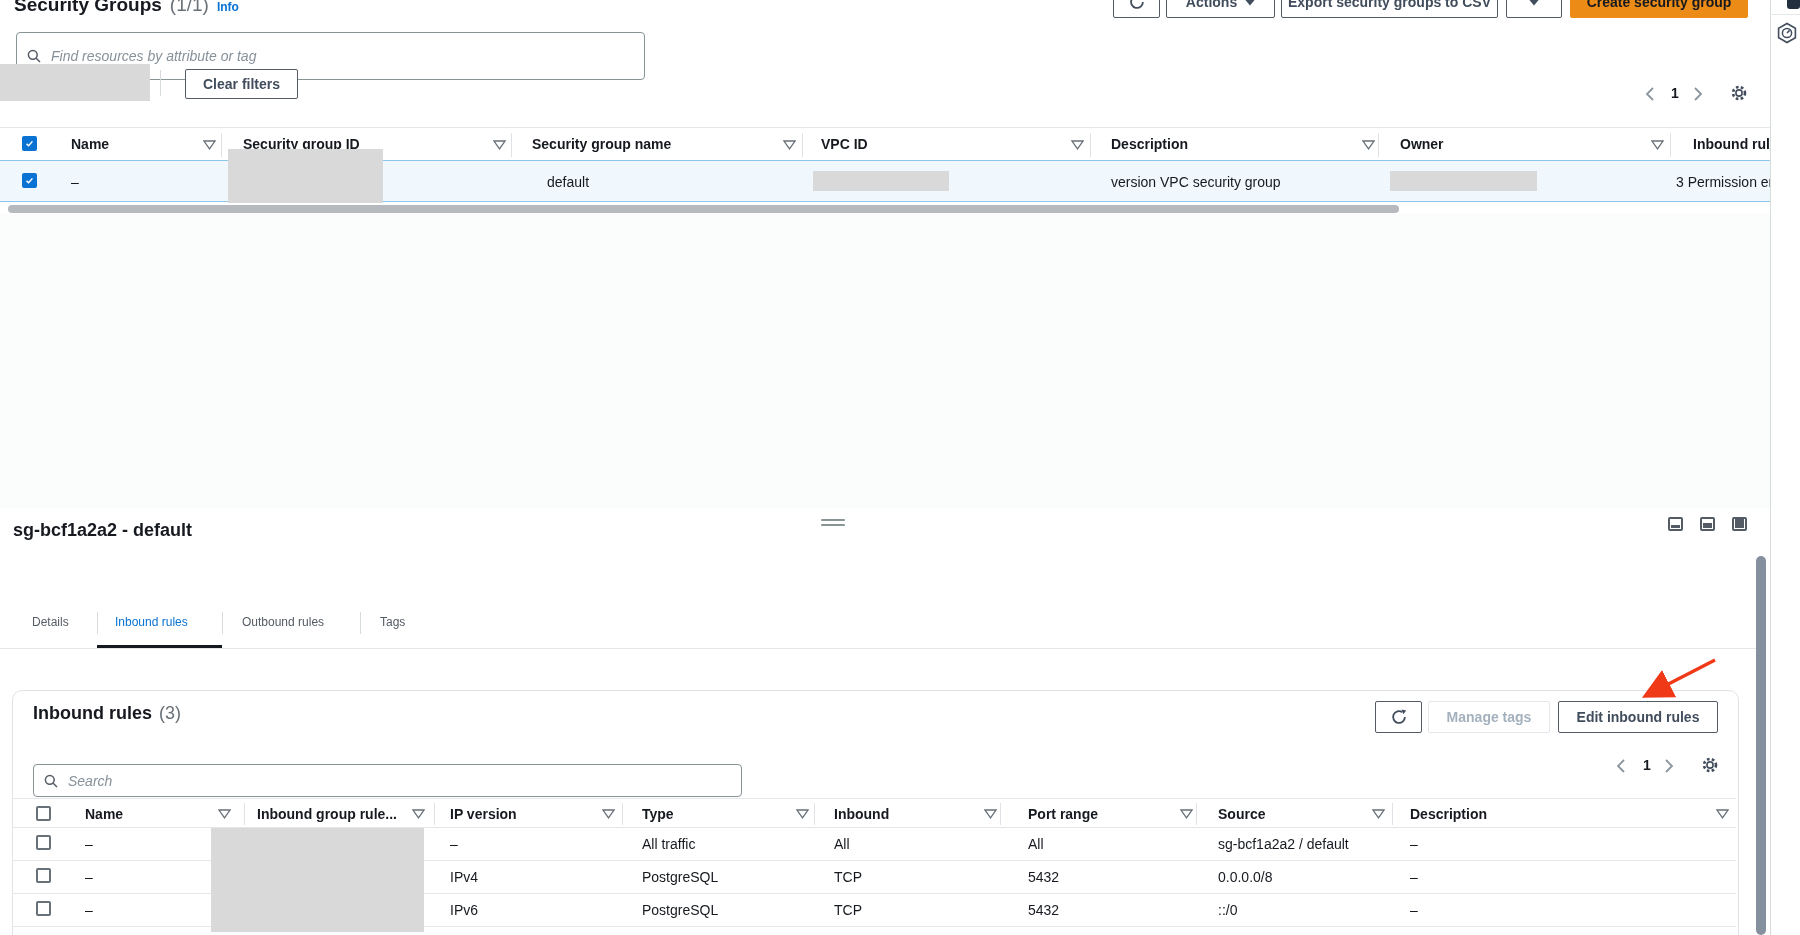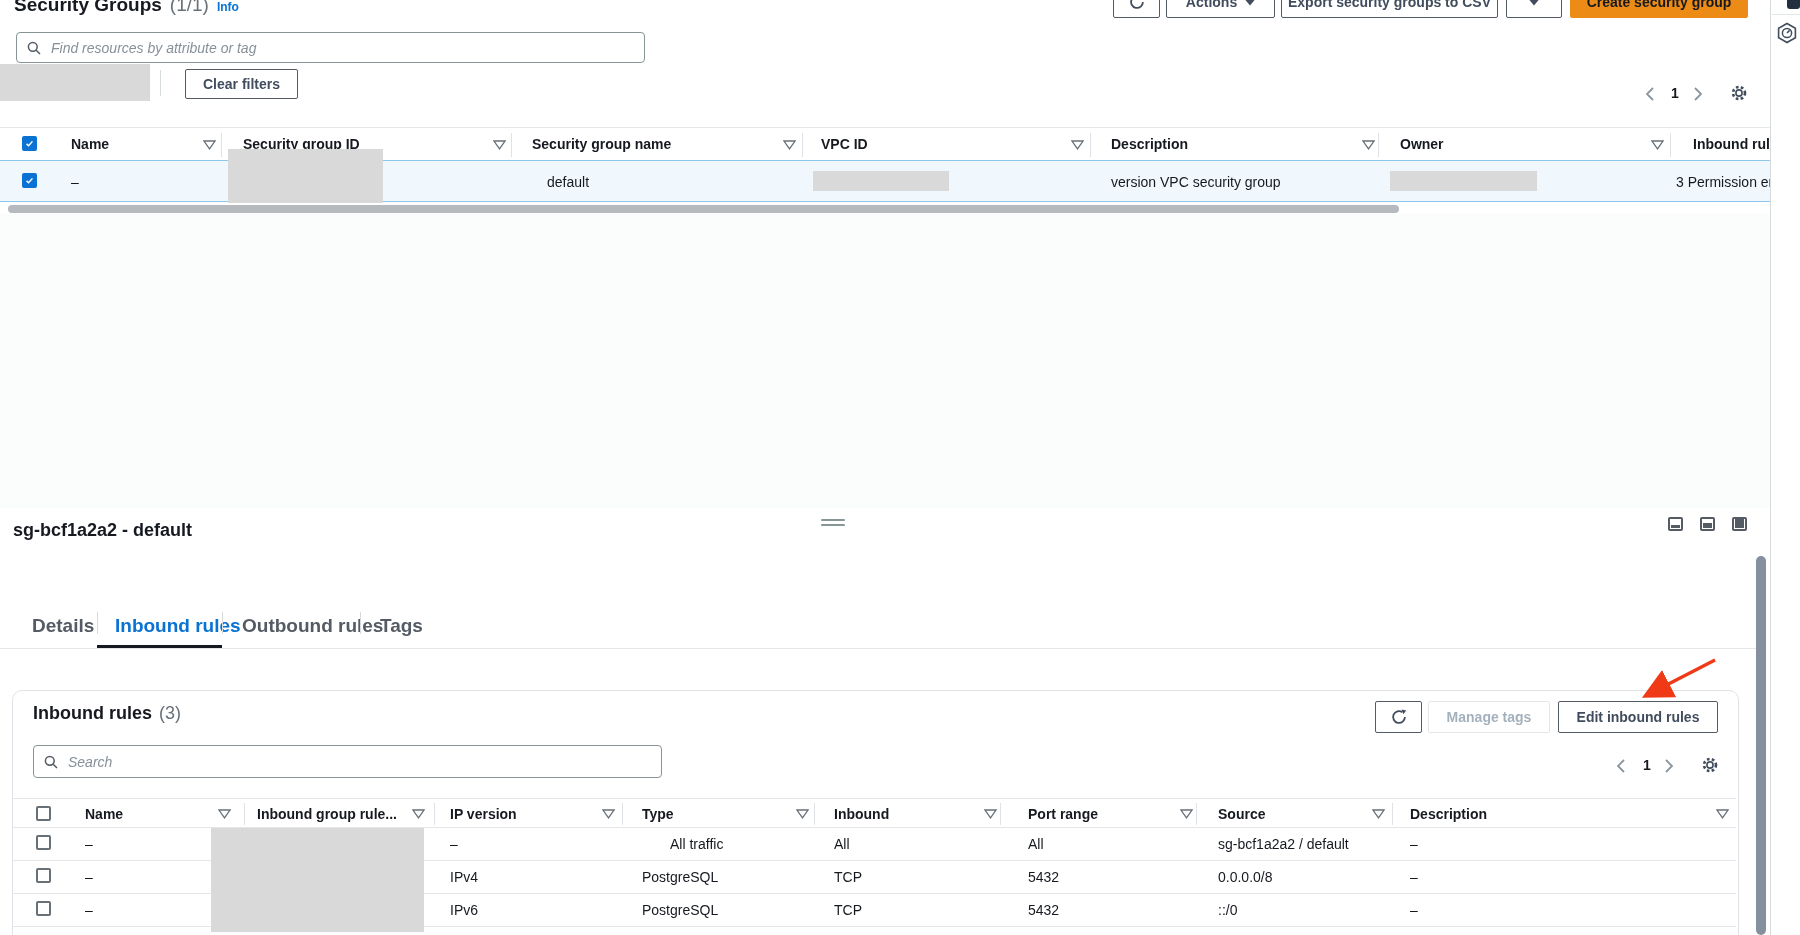--- a/index.html
+++ b/index.html
@@ -27,21 +27,21 @@
   .th { position:absolute; font-size:14px; font-weight:700; white-space:nowrap; }
   .td { position:absolute; font-size:14px; white-space:nowrap; }
   .funnel { position:absolute; width:13px; height:10px; }
   .cb { position:absolute; width:15px; height:15px; box-sizing:border-box;
         border:2px solid #687078; border-radius:2px; background:#fff; cursor:pointer; }
   .cb.checked { border-color:#0972d3; background:#0972d3; }
   .cb svg { position:absolute; left:0; top:0; width:100%; height:100%; }
   .page-num { position:absolute; font-size:14px; font-weight:700; color:#16191f; }
   .chev { position:absolute; width:10px; height:14px; cursor:pointer; }
   .gear { position:absolute; width:18px; height:18px; cursor:pointer; }
-  .tab { position:absolute; font-size:19px; font-weight:700; color:#545b64; cursor:pointer; white-space:nowrap; }
+  .tab { position:absolute; font-size:12px; font-weight:400; color:#545b64; cursor:pointer; white-space:nowrap; }
   .tab.active { color:#0972d3; }
   .pi { position:absolute; width:15px; height:14px; box-sizing:border-box;
         border:2px solid #545b64; border-radius:2px; background:#fff; cursor:pointer; }
   .pi i { position:absolute; left:1px; right:1px; bottom:1px; background:#545b64; display:block; }
   .card { position:absolute; background:#fff; border:1px solid #dfe3e8; border-radius:10px; }
   .h2row { position:absolute; display:flex; align-items:baseline; gap:7px; }
   .h2 { font-size:18px; font-weight:700; }
   .h2count { font-size:18px; font-weight:400; color:#687078; }
   .scroll-h { position:absolute; background:#b6babe; border-radius:4px; }
   .scroll-v { position:absolute; background:#85909e; border-radius:5px; }
@@ -76,21 +76,21 @@
     </div>
     <div class="btn" style="left:1506px;top:-14px;width:56px">
       <svg width="10" height="7" viewBox="0 0 10 7">
         <polygon points="0,0.5 10,0.5 5,6.5" fill="#414d5c"></polygon>
       </svg>
     </div>
     <div class="btn primary" style="left:1570px;top:-14px;width:178px">
       <span>Create security group</span>
     </div>
 
-    <div class="search-box" style="left:16px;top:32px;width:629px;height:31px">
+    <div class="search-box" style="left:16px;top:32px;width:629px;height:48px">
       <svg width="14" height="14" viewBox="0 0 14 14">
         <circle cx="5.8" cy="5.8" r="4.4" fill="none" stroke="#545b64" stroke-width="1.5"></circle>
         <line x1="9.2" y1="9.2" x2="13" y2="13" stroke="#545b64" stroke-width="1.5"></line>
       </svg>
       <input placeholder="Find resources by attribute or tag" style="">
     </div>
 
     <div class="redact" style="left:0;top:64px;width:150px;height:37px"></div>
     <div class="vline" style="left:160px;top:70px;height:26px;background:#d5dbdb"></div>
     <div class="btn" style="left:185px;top:69px;width:113px;height:30px">
@@ -214,21 +214,21 @@
 
     <svg class="abs" style="left:1625px;top:648px" width="110" height="60" viewBox="0 0 110 60">
       <defs>
         <marker id="ah" markerWidth="9" markerHeight="9" refX="6" refY="4.5" orient="auto">
           <path d="M0,0 L9,4.5 L0,9 z" fill="#f03917"></path>
         </marker>
       </defs>
       <line x1="90" y1="12" x2="26" y2="45" stroke="#f03917" stroke-width="3.4" marker-end="url(#ah)"></line>
     </svg>
 
-    <div class="search-box" style="left:33px;top:745px;width:629px;height:33px">
+    <div class="search-box" style="left:33px;top:764px;width:709px;height:33px">
       <svg width="14" height="14" viewBox="0 0 14 14">
         <circle cx="5.8" cy="5.8" r="4.4" fill="none" stroke="#545b64" stroke-width="1.5"></circle>
         <line x1="9.2" y1="9.2" x2="13" y2="13" stroke="#545b64" stroke-width="1.5"></line>
       </svg>
       <input placeholder="Search" style="">
     </div>
 
     <svg class="chev" style="left:1616px;top:759px" viewBox="0 0 10 14">
       <polyline points="8,1 2,7 8,13" fill="none" stroke="#8b959e" stroke-width="1.8"></polyline>
     </svg>
@@ -283,21 +283,21 @@
     <div class="vline" style="left:622px;top:803px;height:22px"></div>
     <div class="vline" style="left:814px;top:803px;height:22px"></div>
     <div class="vline" style="left:1000px;top:803px;height:22px"></div>
     <div class="vline" style="left:1196px;top:803px;height:22px"></div>
     <div class="vline" style="left:1392px;top:803px;height:22px"></div>
     <div class="hline" style="left:13px;top:827px;width:1723px"></div>
 
     <div class="cb" style="left:36px;top:835px"></div>
     <span class="td" style="left:85px;top:836px">–</span>
     <span class="td" style="left:450px;top:836px">–</span>
-    <span class="td" style="left:670px;top:836px">All traffic</span>
+    <span class="td" style="left:642px;top:836px">All traffic</span>
     <span class="td" style="left:834px;top:836px">All</span>
     <span class="td" style="left:1028px;top:836px">All</span>
     <span class="td" style="left:1218px;top:836px">sg-bcf1a2a2 / default</span>
     <span class="td" style="left:1410px;top:836px">–</span>
     <div class="hline" style="left:13px;top:860px;width:1723px"></div>
 
     <div class="cb" style="left:36px;top:868px"></div>
     <span class="td" style="left:85px;top:869px">–</span>
     <span class="td" style="left:450px;top:869px">IPv4</span>
     <span class="td" style="left:642px;top:869px">PostgreSQL</span>

